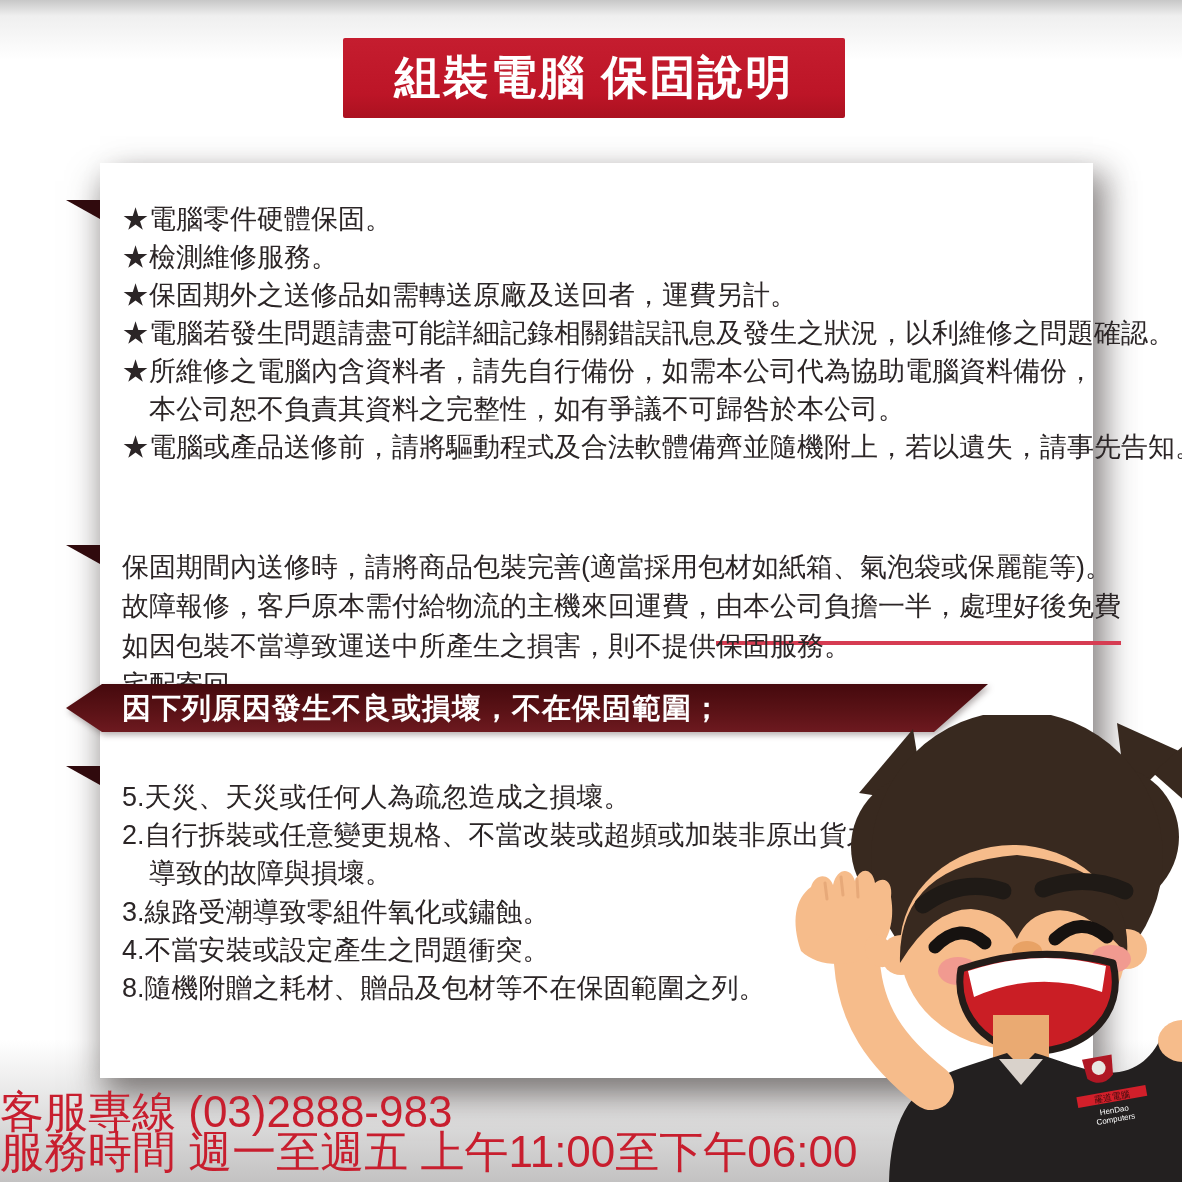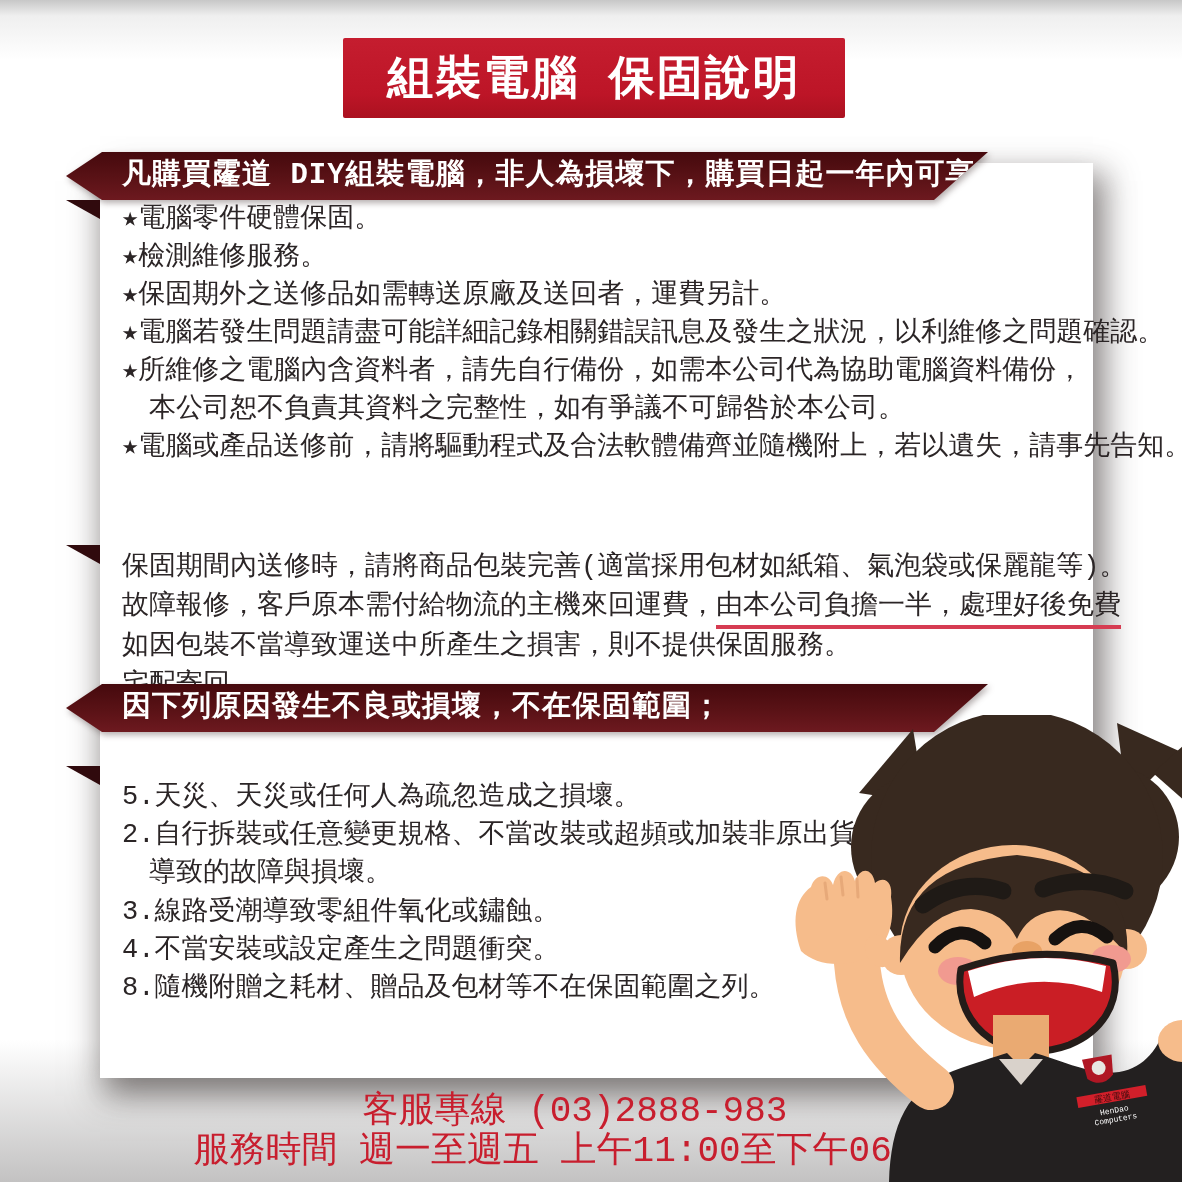--- a/index.html
+++ b/index.html
@@ -1,18 +1,18 @@
 <!DOCTYPE html>
 <html lang="zh-Hant"><head>
 <meta charset="utf-8">
 <style>
   html,body{margin:0;padding:0;background:#888;}
   .page{
     position:relative;width:1182px;height:1182px;overflow:hidden;
-    font-family:Liberation Mono, monospace;
+    font-family:Liberation Sans, sans-serif;
     background:linear-gradient(180deg,#c7c7c7 0px,#efefef 16px,#ffffff 60px,#ffffff 1040px,#c3c2c2 1182px);
   }
   .panel{
     position:absolute;left:100px;top:163px;width:993px;height:915px;background:#ffffff;
     box-shadow:0 18px 30px rgba(70,64,62,.50),16px 8px 28px rgba(70,64,62,.38);
   }
   .title-banner{
     position:absolute;left:343px;top:38px;width:502px;height:80px;
     background:linear-gradient(180deg,#c51d2f 0%,#bd1527 70%,#ab1120 100%);
     color:#fff;font-size:46px;font-weight:bold;letter-spacing:2px;
@@ -30,38 +30,35 @@
     position:absolute;left:66px;width:34px;height:19px;background:#300a0d;
     clip-path:polygon(0 0,100% 0,100% 100%);
   }
   .rw1{top:152px}.f1{top:200px}
   .rw2{top:497px}.f2{top:545px}
   .rw3{top:684px}.f3{top:766px}
   .textblock{position:absolute;left:122px;color:#2b2526;font-size:27px;white-space:nowrap;}
   .tb1{top:200px;line-height:38px;}
   .tb2{top:548px;line-height:39.3px;}
   .tb3{top:778px;line-height:38.2px;}
-  .redline{border-bottom:4px solid #d63c52;padding-bottom:4px;}
-  .footer{position:absolute;left:0;top:1092px;width:1150px;text-align:center;color:#c81e2e;font-size:36px;line-height:40px;white-space:nowrap;}
+  .redline{border-bottom:4px solid #d63c52;padding-bottom:20px;}
+  .footer{position:absolute;left:0;top:1092px;width:1150px;color:#c81e2e;font-size:44px;line-height:40px;white-space:nowrap;}
   .mascot{position:absolute;left:755px;top:715px;width:427px;height:467px;pointer-events:none;}
 </style>
 </head>
 <body>
 
 <div class="page">
 
   <div class="panel"></div>
 
   <div class="title-banner">
     <span>組裝電腦 保固說明</span>
   </div>
 
-  <div class="ribbon-wrap rw1">
-    <div class="ribbon">凡購買霳道 DIY組裝電腦，非人為損壞下，購買日起一年內可享</div>
-  </div>
   <div class="fold f1"></div>
 
   <div class="textblock tb1">
     <div>★電腦零件硬體保固。</div>
     <div>★檢測維修服務。</div>
     <div>★保固期外之送修品如需轉送原廠及送回者，運費另計。</div>
     <div>★電腦若發生問題請盡可能詳細記錄相關錯誤訊息及發生之狀況，以利維修之問題確認。</div>
     <div>★所維修之電腦內含資料者，請先自行備份，如需本公司代為協助電腦資料備份，</div>
     <div>　本公司恕不負責其資料之完整性，如有爭議不可歸咎於本公司。</div>
     <div>★電腦或產品送修前，請將驅動程式及合法軟體備齊並隨機附上，若以遺失，請事先告知。</div>

